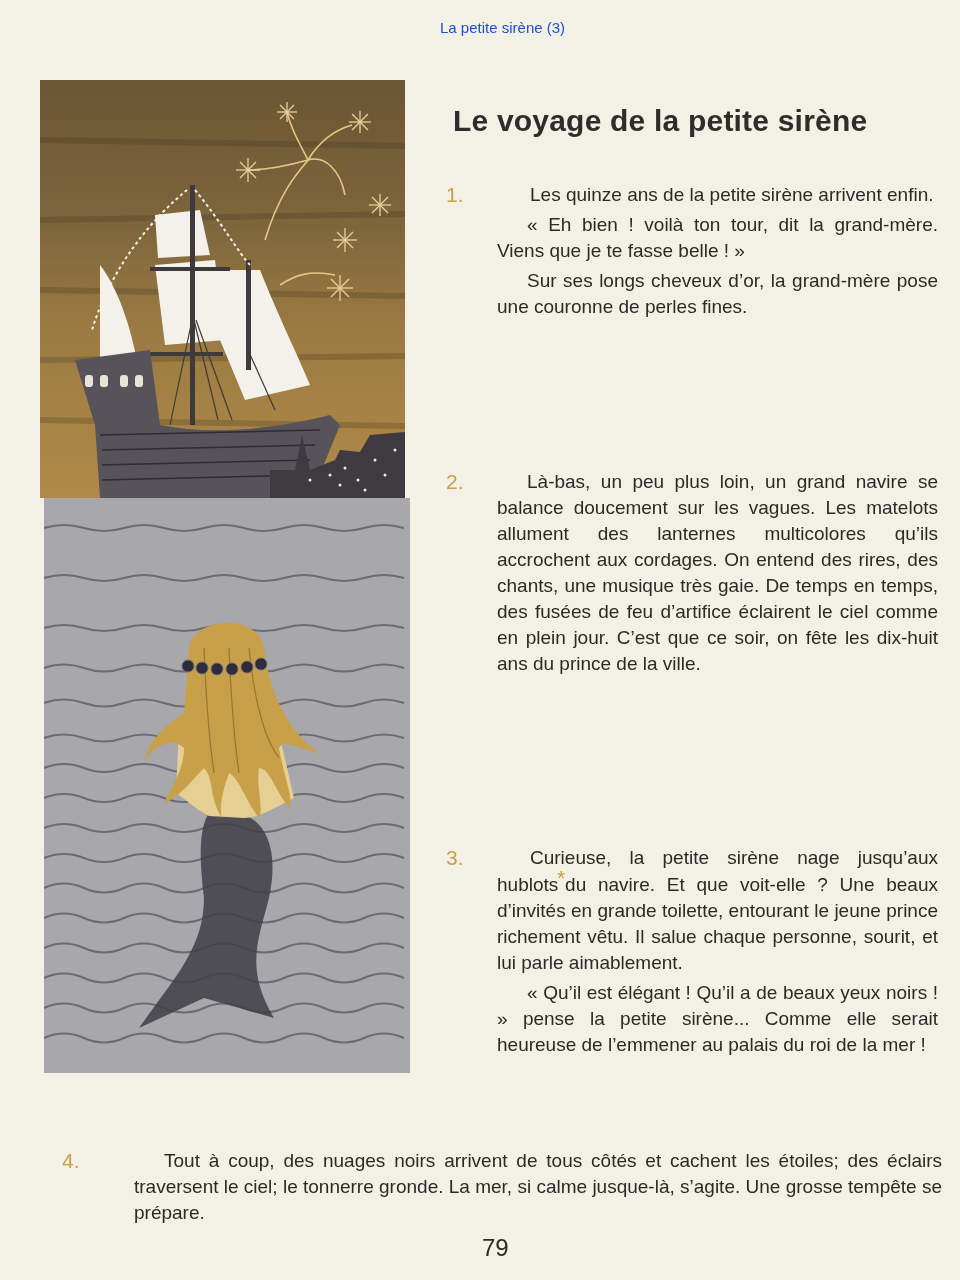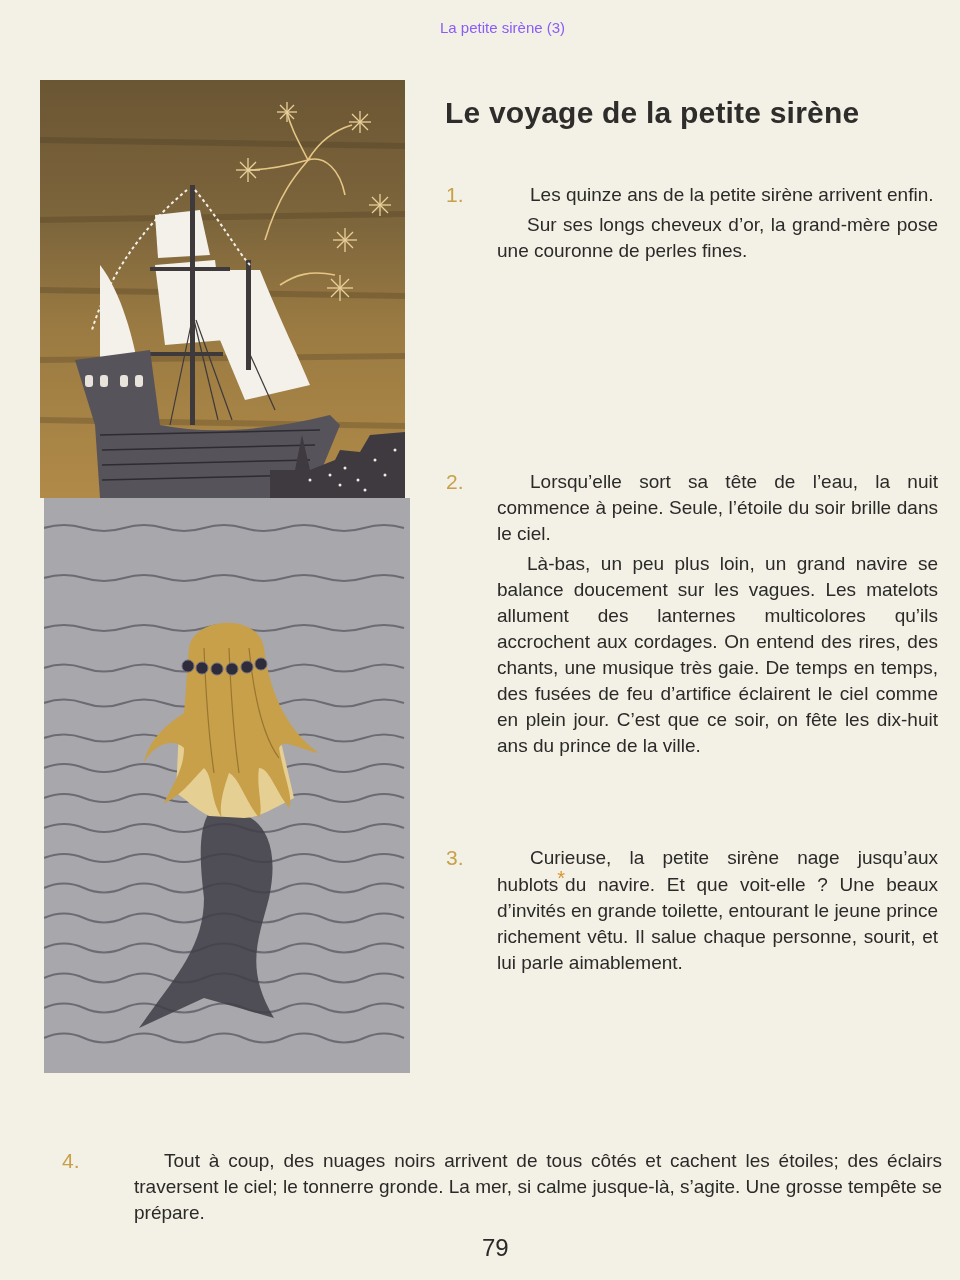--- a/index.html
+++ b/index.html
@@ -5,21 +5,21 @@
   html, body { margin: 0; padding: 0; }
   body {
     width: 960px; height: 1280px; overflow: hidden;
     background: #f3f1e6;
     font-family: "Liberation Sans", sans-serif;
     color: #2b2a28;
     position: relative;
   }
   .running-head {
     position: absolute; left: 440px; top: 19px;
-    font-size: 15px; color: #8b5cf6;
+    font-size: 15px; color: #1d4ed8;
   }
   .title {
     position: absolute; left: 441px; top: 92px;
     font-size: 30px; font-weight: bold; color: #2e2d2b;
     letter-spacing: 0.2px; white-space: nowrap;
   }
   .illus-top {
     position: absolute; left: 40px; top: 80px; width: 365px; height: 418px;
     overflow: hidden;
   }
@@ -46,21 +46,21 @@
   .sec4 .para { margin-left: 52px; text-indent: 30px; text-align: justify; }
   .asterisk { color: #d9952e; position: relative; top: -6px; font-size: 20px; margin-left: -1px; }
   .page-number {
     position: absolute; left: 482px; top: 1234px; font-size: 24px; color: #2b2a28;
   }
 </style>
 </head>
 <body>
 
 <div class="running-head">La petite sirène (3)</div>
-<h1 class="title" style="margin:4px;">Le voyage de la petite sirène</h1>
+<h1 class="title" style="margin:12px;">Le voyage de la petite sirène</h1>
 
 <div class="illus-top">
   <svg width="365" height="418" viewBox="0 0 365 418">
     <defs>
       <linearGradient id="sky" x1="0" y1="0" x2="0" y2="1">
         <stop offset="0" stop-color="#6b5634"></stop>
         <stop offset="0.35" stop-color="#7e663c"></stop>
         <stop offset="0.6" stop-color="#9b7b42"></stop>
         <stop offset="1" stop-color="#b08a48"></stop>
       </linearGradient>
@@ -214,32 +214,33 @@
       <circle cx="188" cy="171" r="6"></circle>
         <circle cx="203" cy="169" r="6"></circle>
         <circle cx="217" cy="166" r="6"></circle>
     </g>
   </svg>
 </div>
 
 <section class="section" style="top:182px;">
   <span class="num">1.</span>
   <p class="para first">Les quinze ans de la petite sirène arrivent enfin.</p>
+  <p class="para">« Eh bien ! voilà ton tour, dit la grand-mère. Viens que je te fasse belle ! »</p>
   <p class="para">Sur ses longs cheveux d’or, la grand-mère pose une couronne de perles fines.</p>
 </section>
 
 <section class="section" style="top:469px;">
   <span class="num">2.</span>
-  <p class="para first">Lorsqu’elle sort sa tête de l’eau, la nuit commence à peine. Seule, l’étoile du soir brille dans le ciel.</p>
   <p class="para">Là-bas, un peu plus loin, un grand navire se balance doucement sur les vagues. Les matelots allument des lanternes multicolores qu’ils accrochent aux cordages. On entend des rires, des chants, une musique très gaie. De temps en temps, des fusées de feu d’artifice éclairent le ciel comme en plein jour. C’est que ce soir, on fête les dix-huit ans du prince de la ville.</p>
 </section>
 
 <section class="section" style="top:845px;">
   <span class="num">3.</span>
   <p class="para first"><span>Curieuse, la petite sirène nage jusqu’aux hublots</span><span class="asterisk">*</span><span>du navire. Et que voit-elle ? Une beaux d’invités en grande toilette, entourant le jeune prince richement vêtu. Il salue chaque personne, sourit, et lui parle aimablement.</span></p>
+  <p class="para">« Qu’il est élégant ! Qu’il a de beaux yeux noirs ! » pense la petite sirène... Comme elle serait heureuse de l’emmener au palais du roi de la mer !</p>
 </section>
 
 <section class="sec4">
   <span class="num" style="position:absolute;left:0;top:0;color:#c8a04a;">4.</span>
   <p class="para" style="margin-top:0;text-indent:30px;margin-left:72px;"><span>Tout à coup, des nuages noirs arrivent de tous côtés et cachent les étoiles; des éclairs traversent le ciel; le tonnerre gronde. La mer, si calme jusque-là, s’agite. Une grosse tempête se prépare.</span></p>
 </section>
 
 <div class="page-number">79</div>
 
 </body></html>

